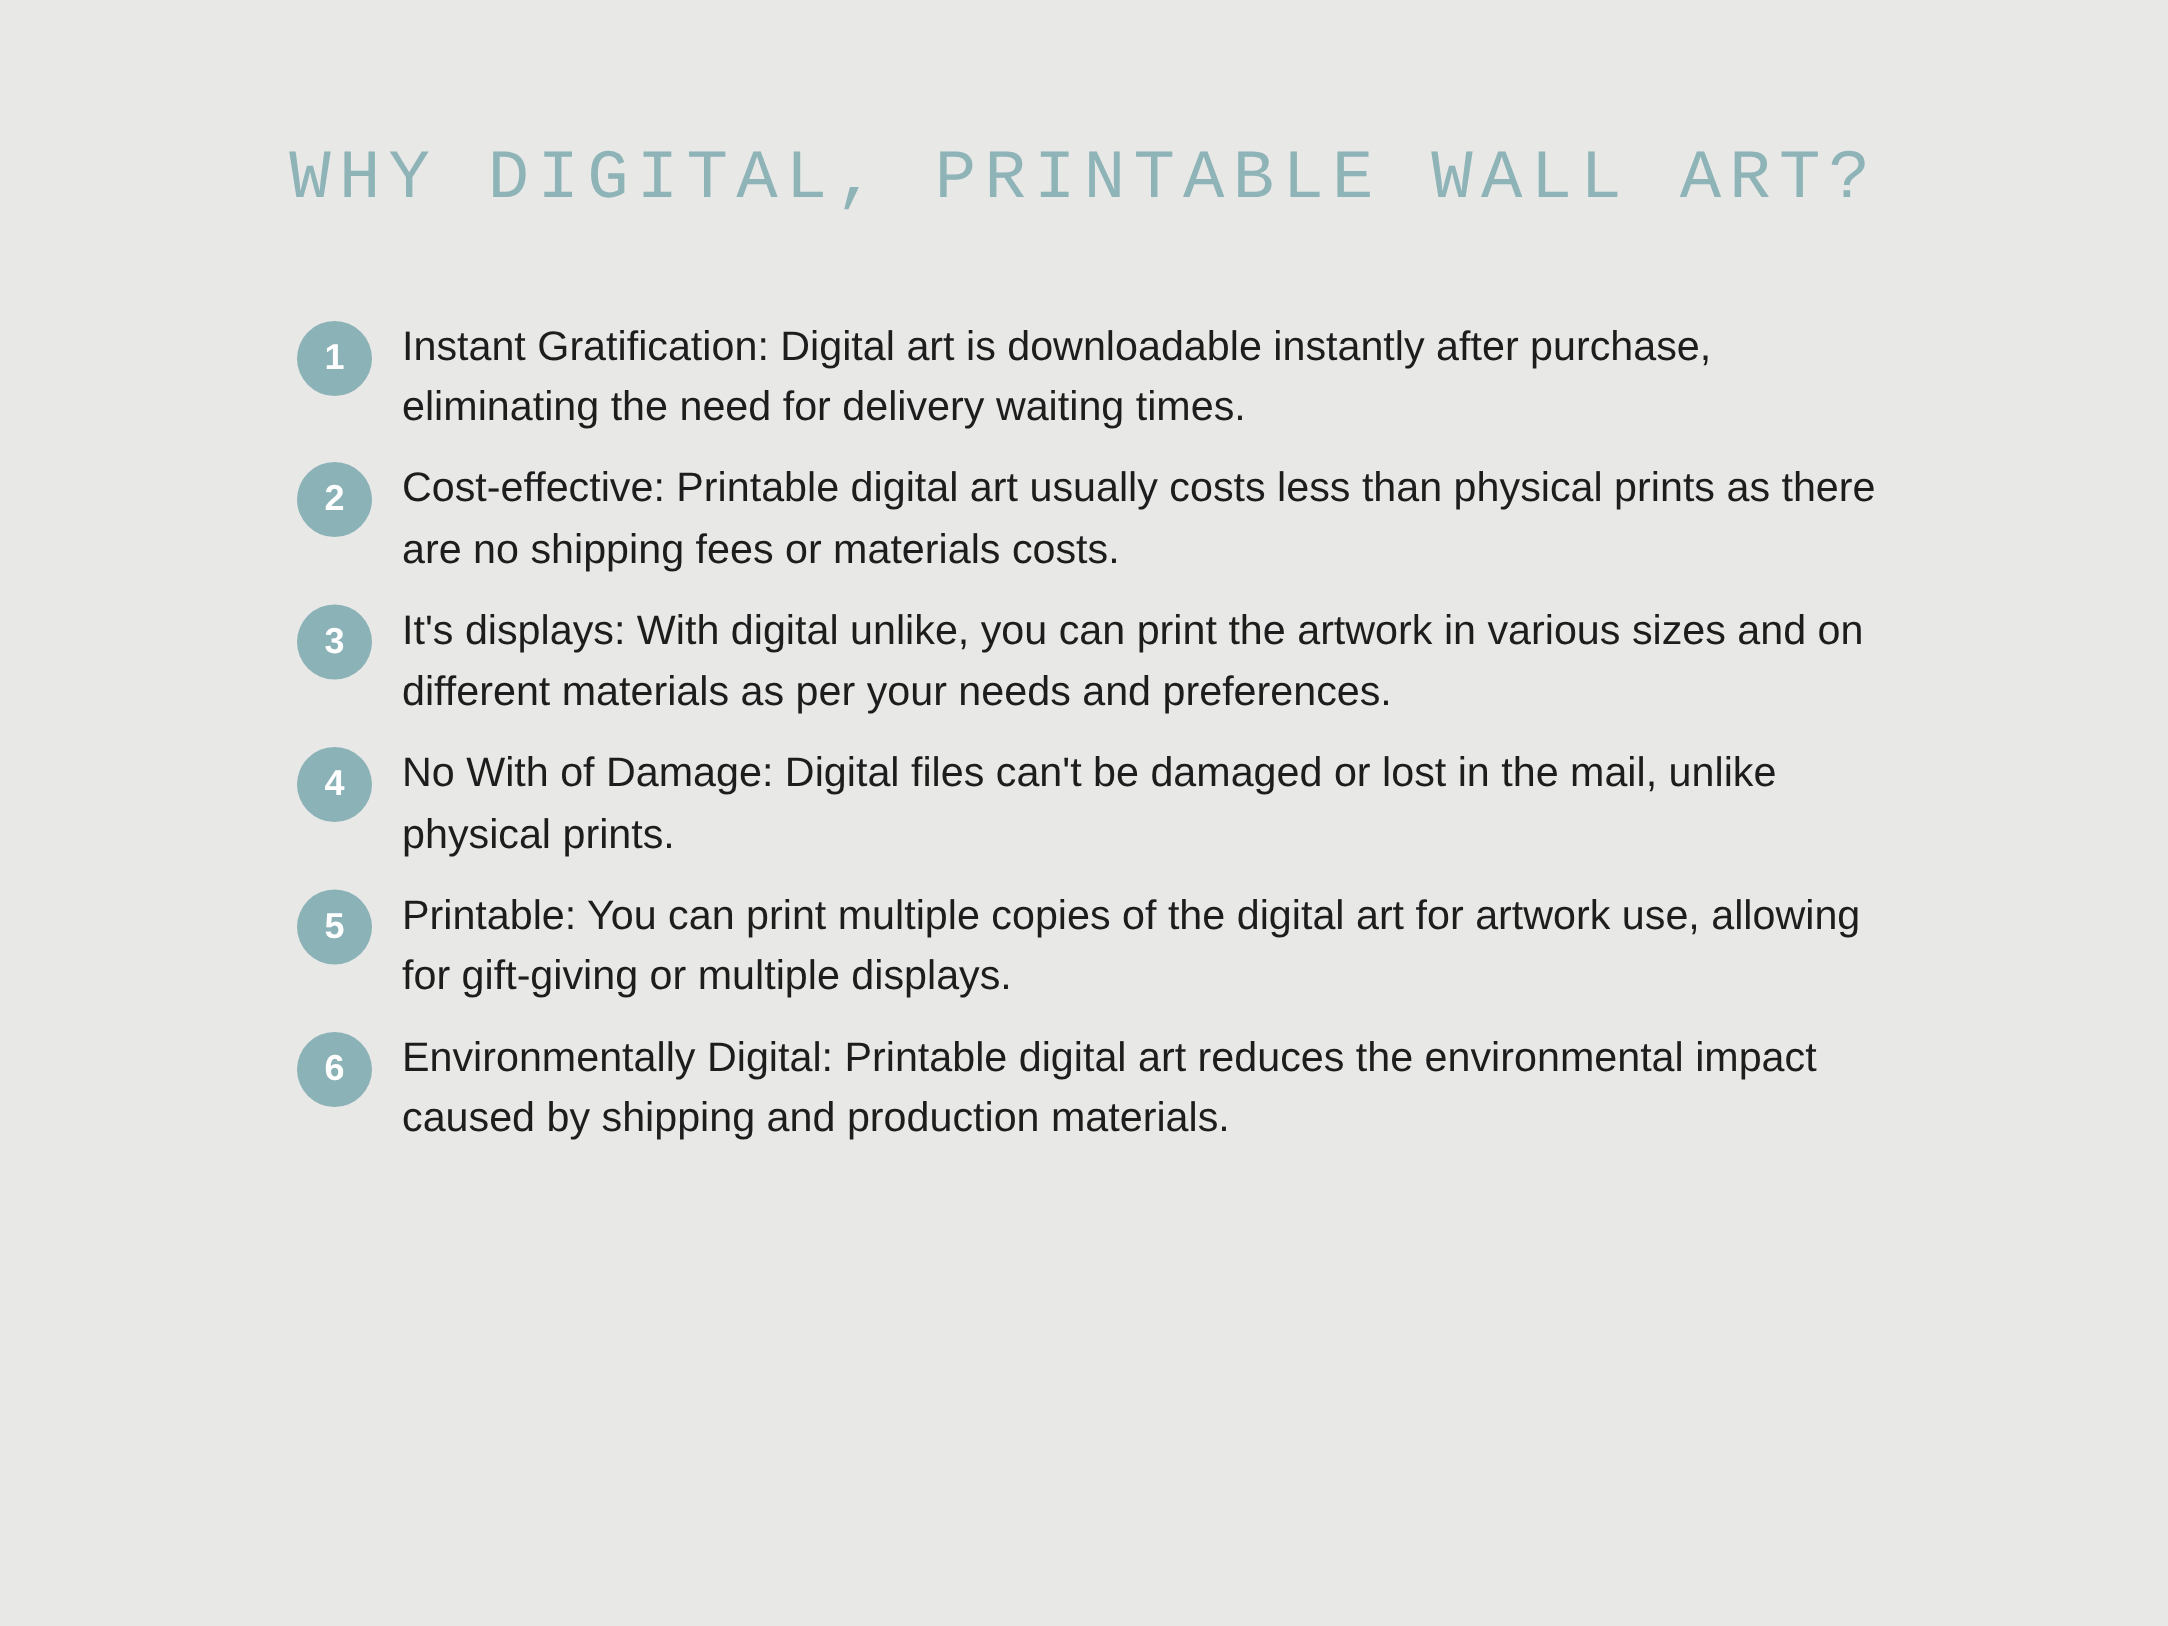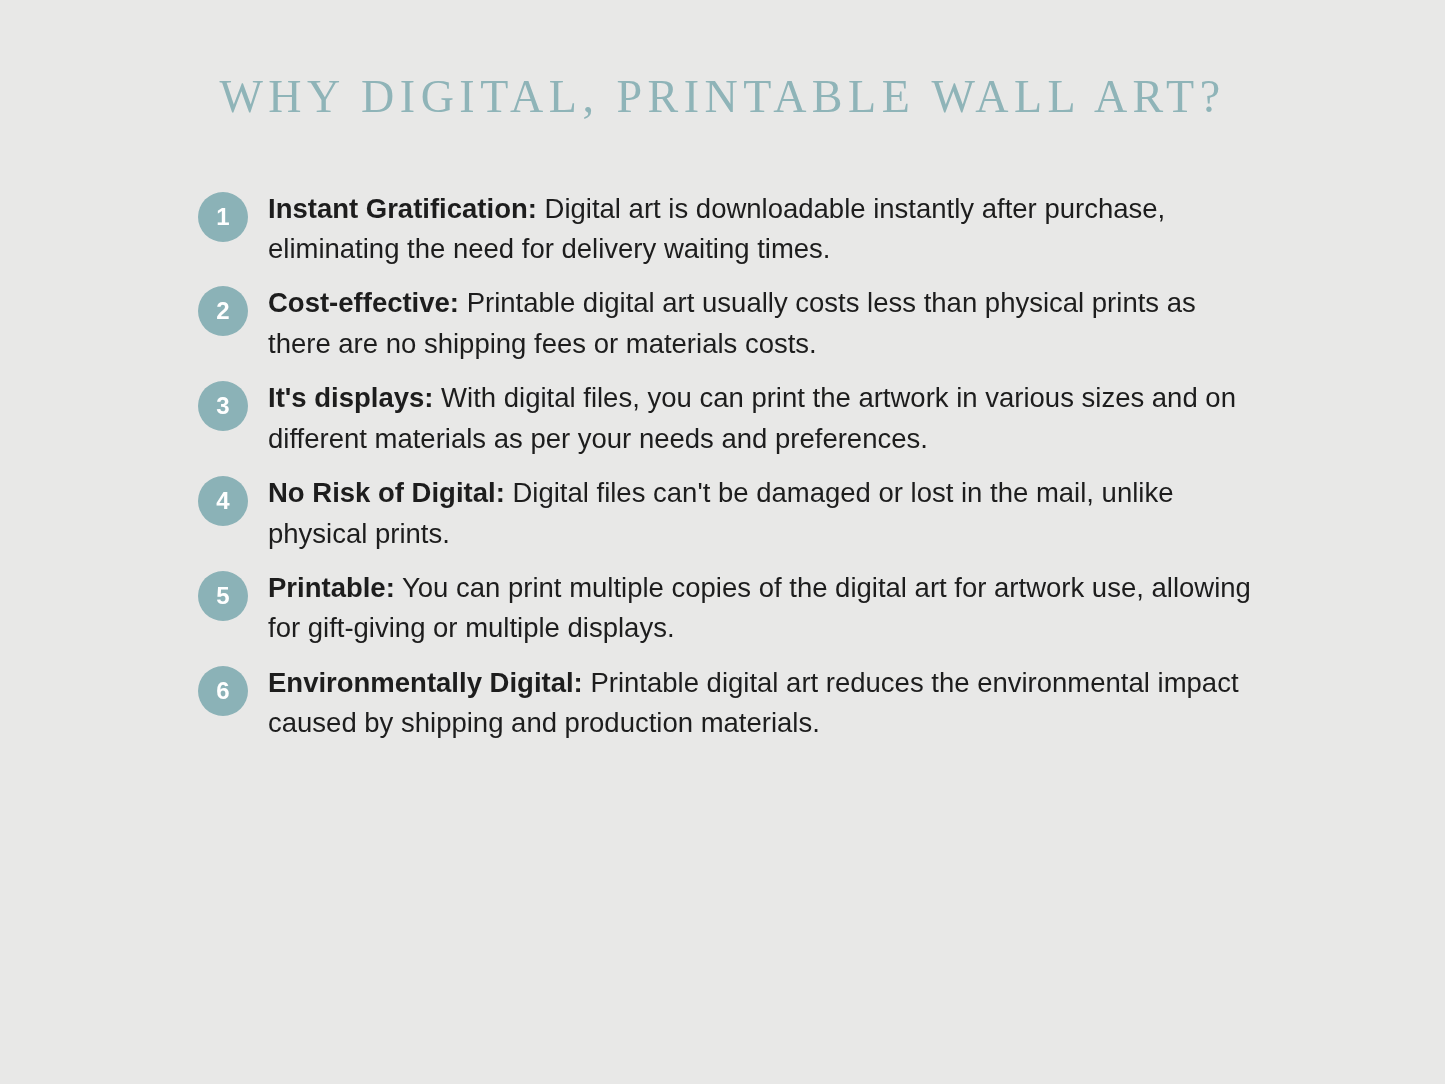--- a/index.html
+++ b/index.html
@@ -16,25 +16,25 @@
   .page {
     position: relative;
     width: 1445px;
     height: 1084px;
     background: #e8e8e7;
     box-sizing: border-box;
   }
   .title {
     text-align: center;
     color: #8fb4b8;
-    font-family: Liberation Serif, serif;
+    font-family: Liberation Mono, monospace;
     font-size: 46px;
     letter-spacing: 5.5px;
     font-weight: 400;
-    padding-top: 72px;
+    padding-top: 94px;
     line-height: 1.1;
     white-space: nowrap;
   }
   .list {
     margin: 0;
     padding: 0;
     list-style: none;
     width: 1060px;
     margin-left: 198px;
     margin-top: 66px;
@@ -61,21 +61,21 @@
     font-family: "Liberation Sans", sans-serif;
   }
   .text {
     font-size: 27.5px;
     line-height: 1.47;
     color: #1d1d1d;
     font-family: "Liberation Sans", sans-serif;
     max-width: 985px;
   }
   .text b {
-    font-weight: 700;
+    font-weight: 400;
   }
 </style>
 </head>
 <body>
 
 <div class="page">
 
   <div class="title">WHY DIGITAL, PRINTABLE WALL ART?</div>
 
   <ul class="list">
@@ -90,28 +90,28 @@
     <li class="item">
       <span class="badge">2</span>
       <div class="text">
         <b>Cost-effective:</b><span> Printable digital art usually costs less than physical prints as there are no shipping fees or materials costs.</span>
       </div>
     </li>
 
     <li class="item">
       <span class="badge">3</span>
       <div class="text">
-        <b>It's displays:</b><span> With digital files, you can print the artwork in various sizes and on different materials as per your needs and preferences.</span>
+        <b>It's displays:</b><span> With digital unlike, you can print the artwork in various sizes and on different materials as per your needs and preferences.</span>
       </div>
     </li>
 
     <li class="item">
       <span class="badge">4</span>
       <div class="text">
-        <b>No Risk of Digital:</b><span> Digital files can't be damaged or lost in the mail, unlike physical prints.</span>
+        <b>No With of Damage:</b><span> Digital files can't be damaged or lost in the mail, unlike physical prints.</span>
       </div>
     </li>
 
     <li class="item">
       <span class="badge">5</span>
       <div class="text">
         <b>Printable:</b><span> You can print multiple copies of the digital art for artwork use, allowing for gift-giving or multiple displays.</span>
       </div>
     </li>
 

